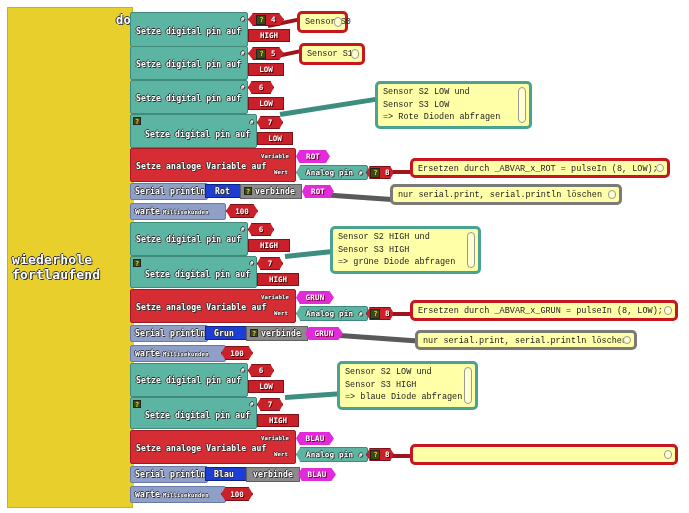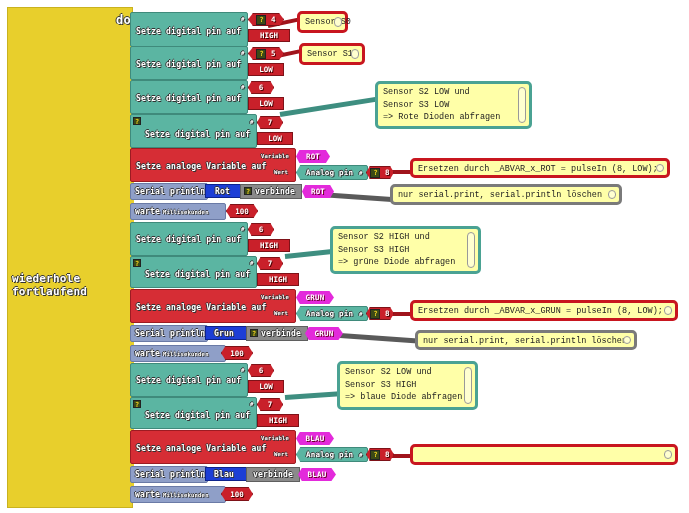--- a/index.html
+++ b/index.html
@@ -4,21 +4,21 @@
 <style>
   html, body { margin:0; padding:0; background:#ffffff; }
   body { width:689px; height:513px; position:relative; overflow:hidden;
          font-family:"DejaVu Sans Mono", monospace; }
   .abs { position:absolute; box-sizing:border-box; }
   .px { font-family:"DejaVu Sans Mono", monospace; font-weight:bold; color:#fff;
         text-shadow:1px 1px 0 #333, -1px 0 0 #333, 0 -1px 0 #333; letter-spacing:0.2px; }
 
   
   .loop { background:#e8cf2c; border:1px solid #c9b21e; }
-  .loop-label { font-size:11px;margin-top:20px; }
+  .loop-label { font-size:13px; }
   .do-label { font-size:12px; }
 
   
   .teal { background:#5bb5a2; border:1px solid #3f8a7b; border-radius:2px; }
   .red  { background:#d62d35; border:1px solid #9c1b22; border-radius:2px; }
   .slate{ background:#8f9fc8; border:1px solid #6a7aa6; border-radius:2px; }
   .grey { background:#8a8a8a; border:1px solid #5f5f5f; }
   .blue { background:#1d3ed6; border:1px solid #0d238c; }
   .lbl { font-size:8px; white-space:nowrap; }
   .tiny { font-size:5.5px; white-space:nowrap; }

